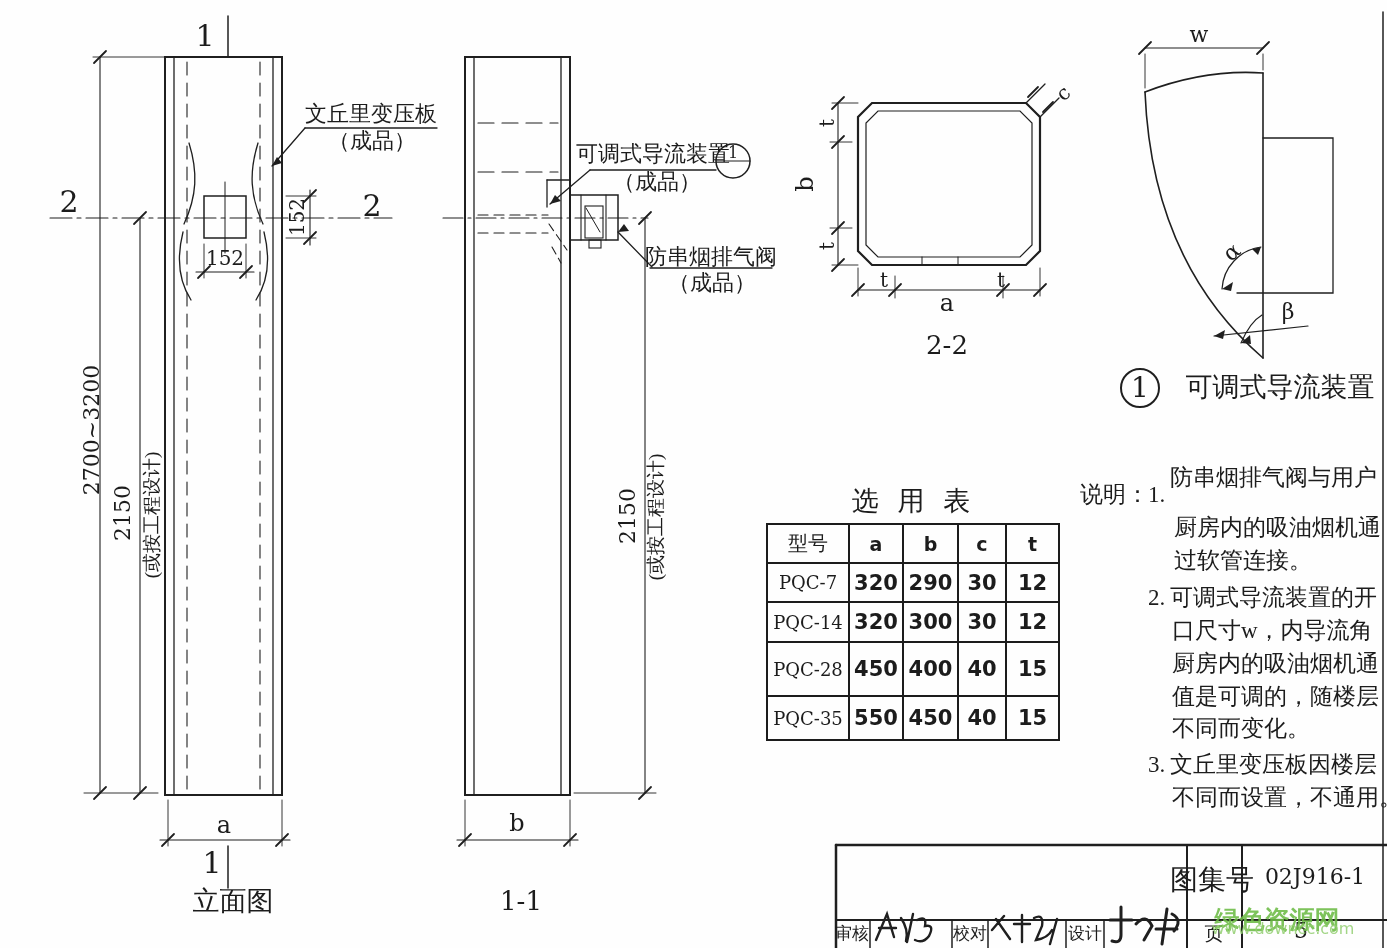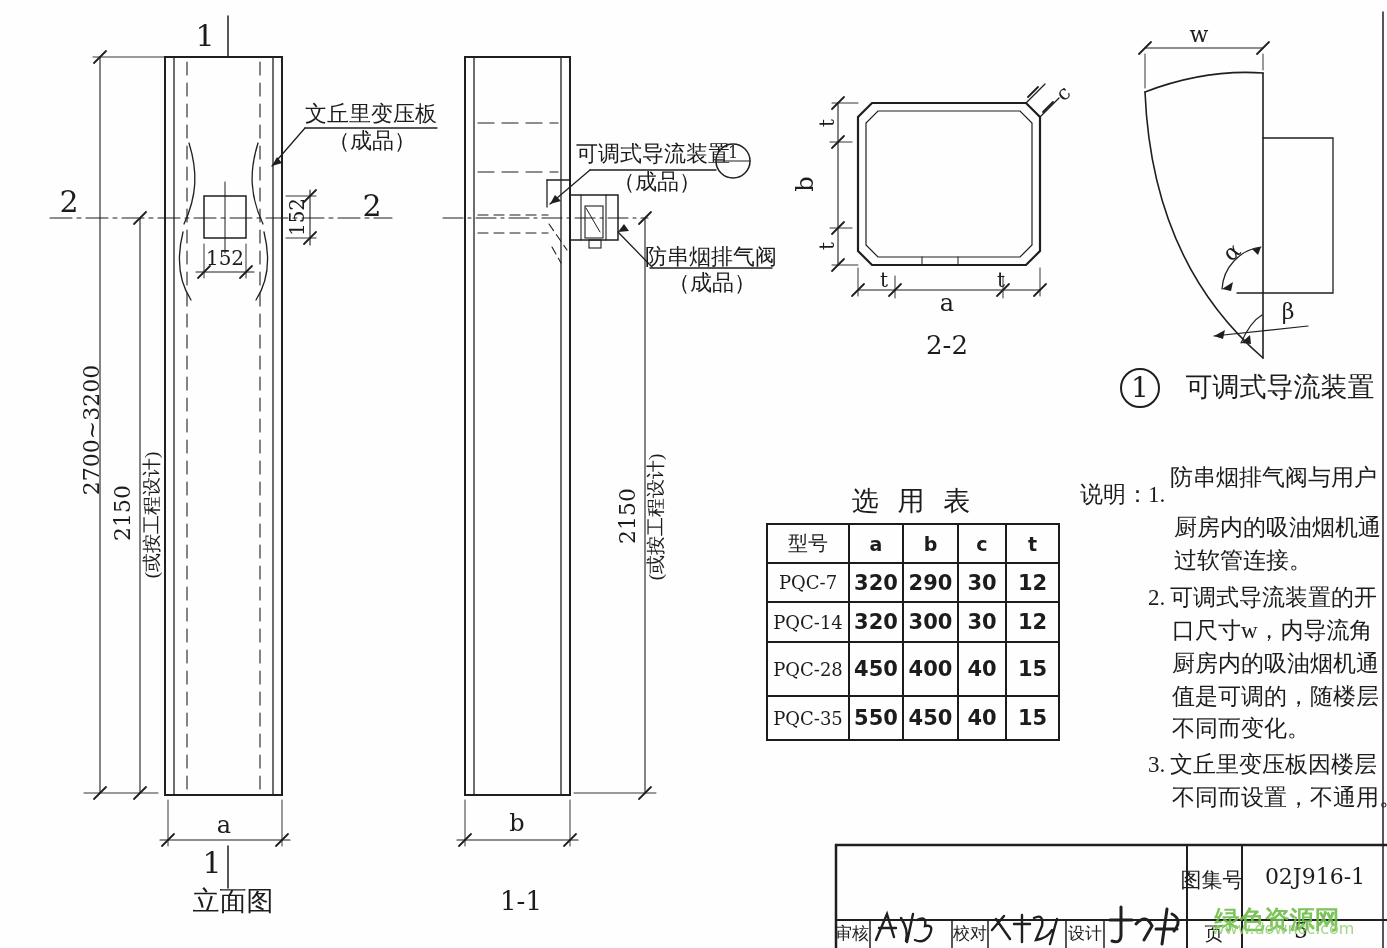--- a/index.html
+++ b/index.html
@@ -294,21 +294,21 @@
   <div class="tl" style="left:1170px;top:586px">可调式导流装置的开</div>
   <div class="tl" style="left:1172px;top:619px">口尺寸w，内导流角</div>
   <div class="tl" style="left:1172px;top:652px">厨房内的吸油烟机通</div>
   <div class="tl" style="left:1172px;top:685px">值是可调的，随楼层</div>
   <div class="tl" style="left:1172px;top:717px">不同而变化。</div>
   <div class="tl" style="left:1148px;top:753px">3.</div>
   <div class="tl" style="left:1170px;top:753px">文丘里变压板因楼层</div>
   <div class="tl" style="left:1172px;top:786px">不同而设置，不通用。</div>
 </div>
 
-<div class="t" style="left:1212px;top:880px;font-size:21px">图集号</div>
+<div class="t" style="left:1212px;top:880px;font-size:28px">图集号</div>
 <div class="t num" style="left:1315px;top:877px;font-size:22px">02J916-1</div>
 <div class="t" style="left:852px;top:933px;font-size:17px">审核</div>
 <div class="t" style="left:970px;top:933px;font-size:17px">校对</div>
 <div class="t" style="left:1085px;top:933px;font-size:17px">设计</div>
 <div class="t" style="left:1214px;top:933px;font-size:19px">页</div>
 <div class="t num" style="left:1301px;top:931px;font-size:22px">5</div>
 
 <div class="t green" style="left:1277px;top:907px;font-size:25px">绿色资源网</div>
 <div class="t green2" style="left:1283px;top:929px;font-size:16px">www.downcc.com</div>
 

